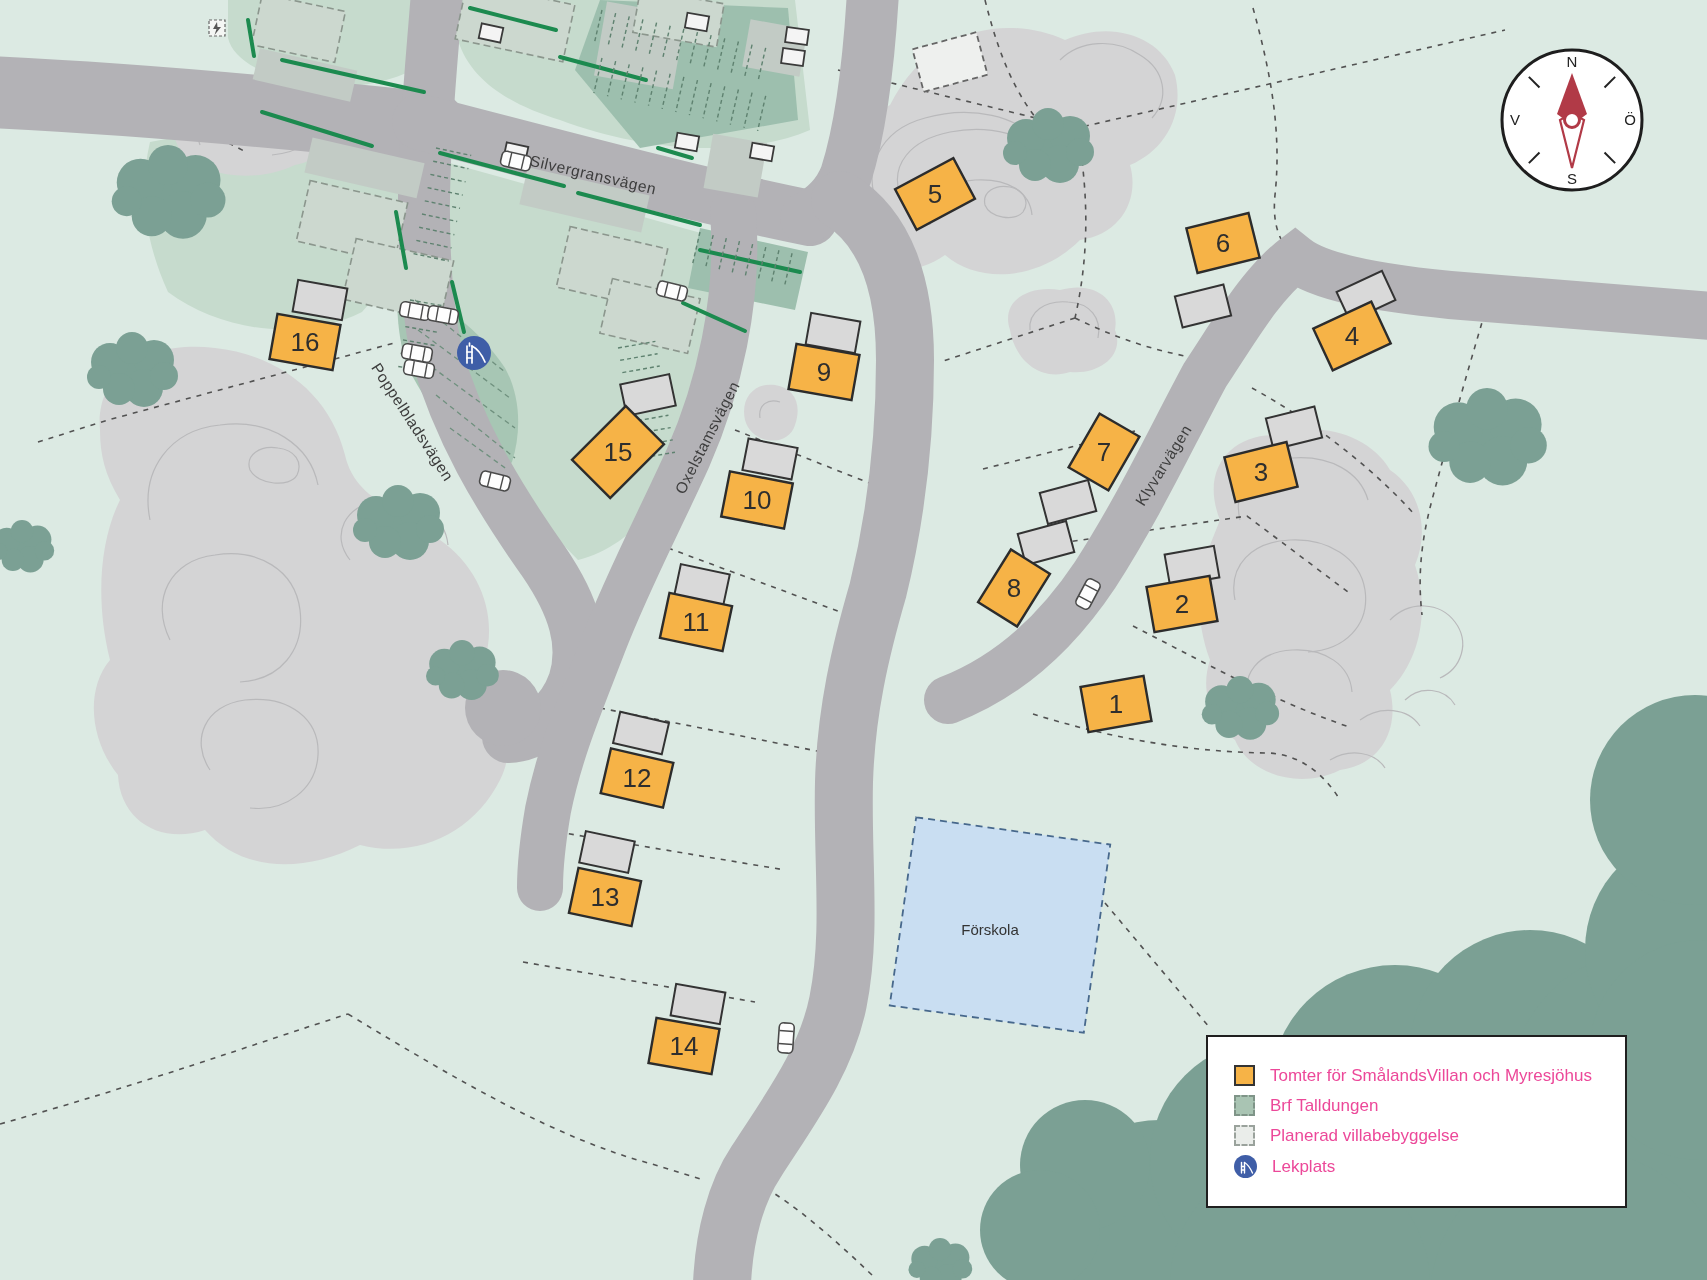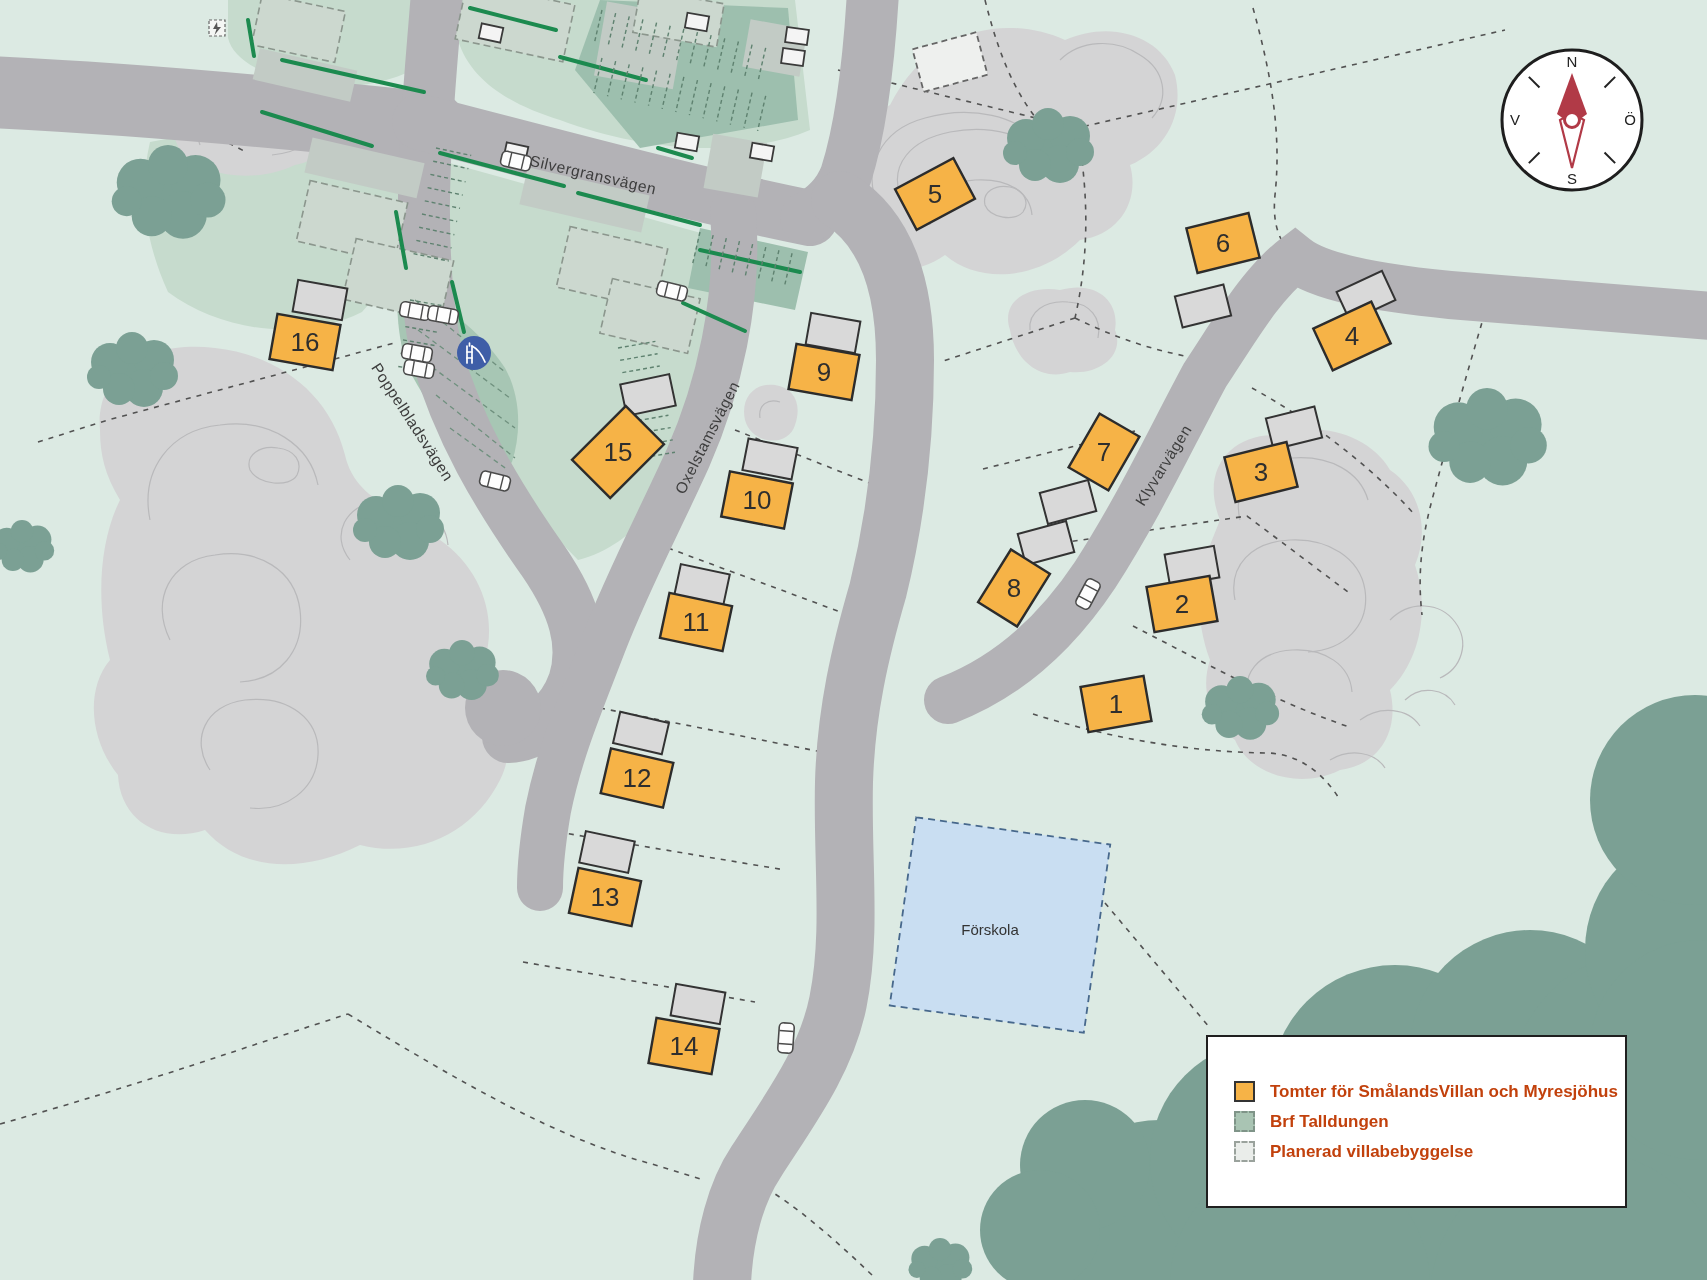--- a/index.html
+++ b/index.html
@@ -8,21 +8,21 @@
   .stage svg.map{position:absolute;left:0;top:0;}
   text{font-family:"Liberation Sans",sans-serif;}
   .street-label{font-size:15.5px;fill:#3d3d3d;letter-spacing:.6px;}
   .area-label{font-size:15px;fill:#333;}
   .lotnum{font-size:26px;fill:#2e2e2e;}
   .compass-letter{font-size:15px;fill:#222;}
   .legend{position:absolute;left:1206px;top:1035px;width:421px;height:173px;background:#ffffff;
           border:2px solid #1f1f1f;box-sizing:border-box;display:flex;flex-direction:column;
           justify-content:center;gap:9px;padding-left:26px;}
   .legend-row{display:flex;align-items:center;gap:15px;}
-  .legend-label{font-size:17px;color:#c2410c;font-weight:bold;}
+  .legend-label{font-size:17px;color:#ec4899;}
   .sw{width:21px;height:21px;box-sizing:border-box;flex:0 0 auto;}
   .sw-lot{background:#f6b347;border:2px solid #333;}
   .sw-brf{background:#a9c4b3;border:2px dashed #7f9488;}
   .sw-planned{background:#eaedea;border:2px dashed #9aa29c;}
   .sw-playground{width:23px;height:23px;border-radius:50%;background:#3f5ea7;display:flex;
                  align-items:center;justify-content:center;}
 </style>
 </head>
 <body>
 
@@ -425,14 +425,28 @@
     <span class="legend-label">Tomter för SmålandsVillan och Myresjöhus</span>
   </div>
   <div class="legend-row">
     <span class="sw sw-brf"></span>
     <span class="legend-label">Brf Talldungen</span>
   </div>
   <div class="legend-row">
     <span class="sw sw-planned"></span>
     <span class="legend-label">Planerad villabebyggelse</span>
   </div>
+  <div class="legend-row">
+    <span class="sw-playground">
+      <svg width="22" height="22" viewBox="-11 -11 22 22">
+        <g fill="none" stroke="#fff" stroke-width="1.4" stroke-linecap="round">
+          <path d="M-4.5,6 L-4.5,-4.5"></path>
+              <path d="M-1.5,6 L-1.5,-4.5"></path>
+              <path d="M-4.5,-0.5 L-1.5,-0.5"></path>
+          <path d="M-4.5,3 L-1.5,3"></path>
+              <path d="M-1.5,-4.5 C2,-2.5 4.5,1.5 6.5,6"></path>
+        </g>
+      </svg>
+    </span>
+    <span class="legend-label">Lekplats</span>
+  </div>
 </div>
 </div>
 
 </body></html>

